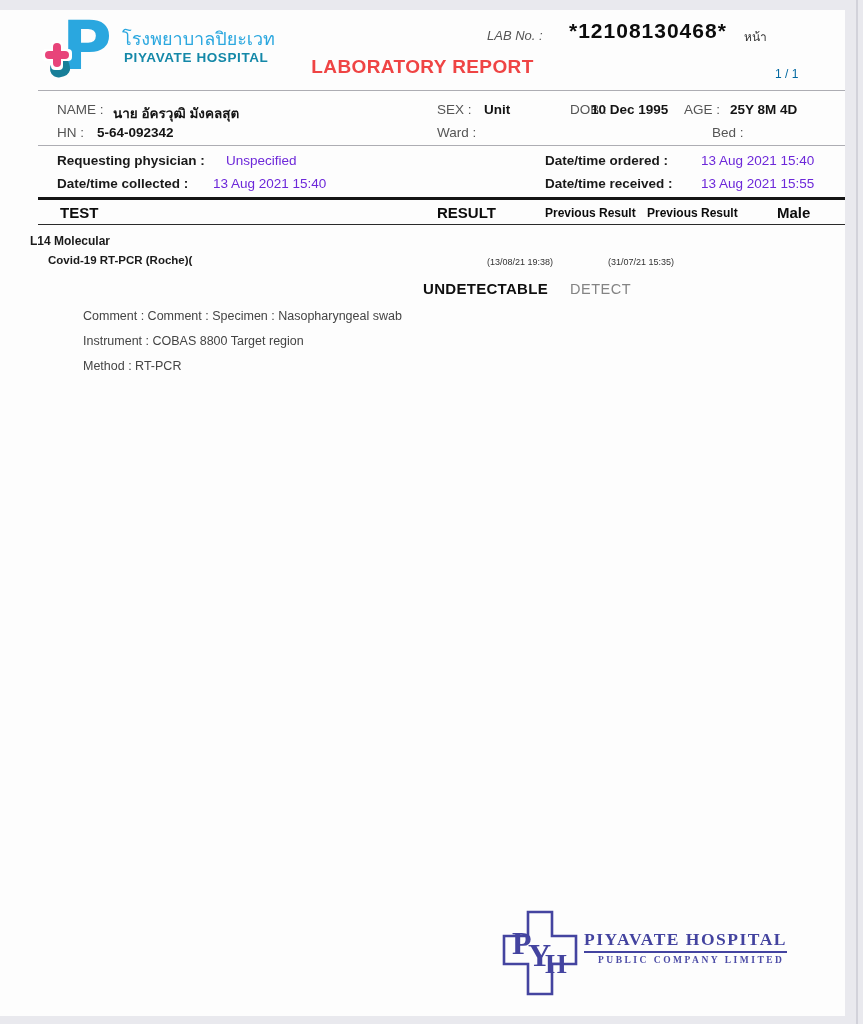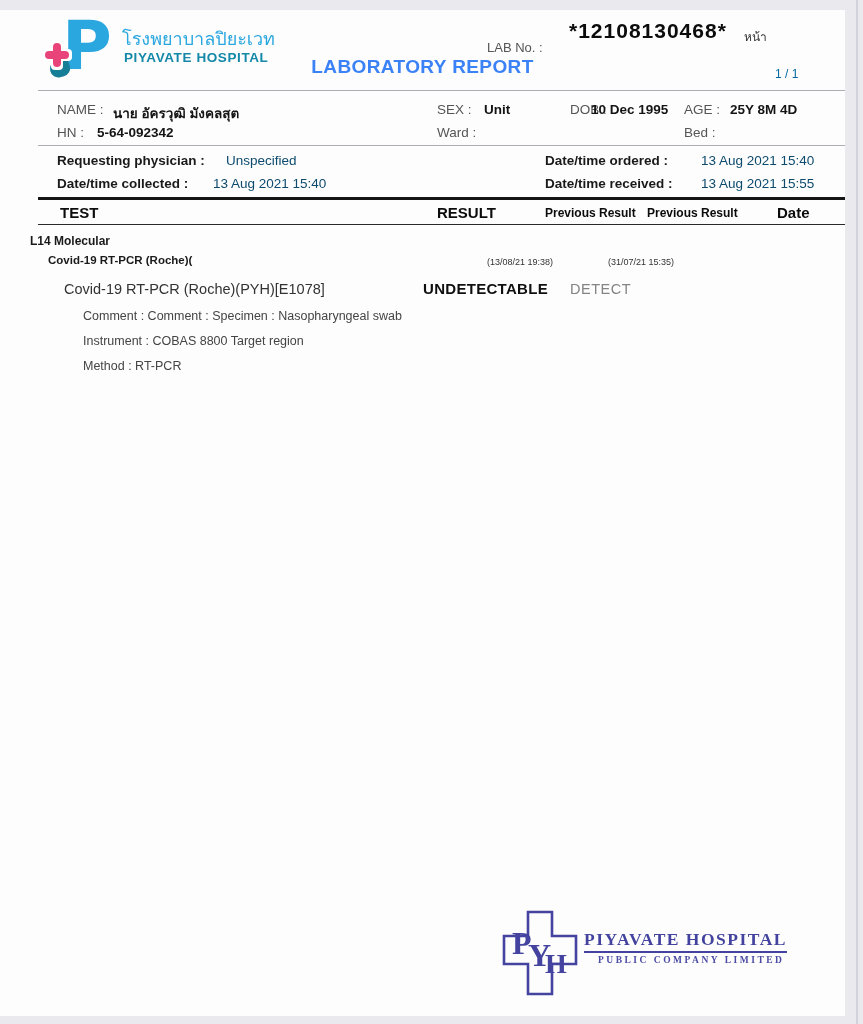--- a/index.html
+++ b/index.html
@@ -25,44 +25,44 @@
   .cross-wrap { position:absolute; left:0px; top:18px; width:30px; height:30px; }
   .cross-bar { position:absolute; background:#fff; border-radius:4px; }
   .cross-h-w { left:0; top:9px; width:30px; height:12px; }
   .cross-v-w { left:9px; top:0; width:12px; height:30px; }
   .cross-h-p { left:3px; top:11px; width:24px; height:8px; background:#e8447a; }
   .cross-v-p { left:11px; top:3px; width:8px; height:24px; background:#e8447a; }
 
   .hosp-thai { left:122px; top:14px; font-size:18px; color:#2aa7df; }
   .hosp-eng  { left:124px; top:40px; font-size:13.5px; font-weight:bold; letter-spacing:0.6px; color:#1488a8; }
 
-  .lab-no-label { left:487px; top:30px; font-size:13px; color:#555; }
+  .lab-no-label { left:487px; top:18px; font-size:13px; color:#555;font-style:italic; }
   .lab-no-value { left:569px; top:9px; font-size:21px; font-weight:bold; letter-spacing:1px; color:#0c0c0c; }
   .page-label { left:744px; top:17px; font-size:12px; color:#333; }
   .page-num   { left:775px; top:17px; font-size:12px; color:#0369a1;margin-top:40px; }
 
-  .report-title { left:0; top:46px; width:100%; text-align:center; font-size:19px; font-weight:bold; letter-spacing:0.4px; color:#3b82f6; }
+  .report-title { left:0; top:46px; width:100%; text-align:center; font-size:19px; font-weight:bold; letter-spacing:0.4px; color:#ef4444; }
 
   .hr { position:absolute; left:38px; width:807px; height:1px; background:#adadb3; }
   .hr1 { top:80px; } .hr2 { top:135px; }
   .hr-thick { position:absolute; left:38px; width:807px; height:3px; background:#151515; top:187px; }
   .hr-thin  { position:absolute; left:38px; width:807px; height:1px; background:#2a2a2a; top:214px; }
 
   .lbl { font-size:13.5px; color:#555; }
   .val { font-size:13.5px; font-weight:bold; color:#141414; }
   .row1 { top:92px; } .row2 { top:115px; }
   .c-name-l { left:57px; } .c-name-v { left:113px; }
   .c-sex-l { left:437px; } .c-sex-v { left:484px; }
   .c-dob-l { left:570px; } .c-dob-v { left:591px; }
   .c-age-l { left:684px; } .c-age-v { left:730px; }
   .c-hn-l { left:57px; } .c-hn-v { left:97px; }
-  .c-ward-l { left:437px; } .c-bed-l { left:684px; }
+  .c-ward-l { left:437px; } .c-bed-l { left:712px; }
 
   .blbl { font-size:13.5px; font-weight:bold; color:#1a1a1a; }
-  .gval { font-size:13.5px; color:#0c4a6e; }
+  .gval { font-size:13.5px; color:#6d28d9; }
   .row3 { top:143px; } .row4 { top:166px; }
   .c-phys-l { left:57px; } .c-phys-v { left:226px; }
   .c-ord-l { left:545px; } .c-ord-v { left:701px; }
   .c-col-l { left:57px; } .c-col-v { left:213px; }
   .c-rec-l { left:545px; } .c-rec-v { left:701px; }
 
   .th { top:194px; font-size:15px; font-weight:bold; color:#0c0c0c; }
   .th-small { top:196px; font-size:12px; font-weight:bold; color:#0c0c0c; }
   .th-test { left:60px; } .th-result { left:437px; }
   .th-prev1 { left:545px; } .th-prev2 { left:647px; } .th-unit { left:777px; }
@@ -139,30 +139,29 @@
   <div class="abs gval row4 c-col-v">13 Aug 2021 15:40</div>
   <div class="abs blbl row4 c-rec-l">Date/time received :</div>
   <div class="abs gval row4 c-rec-v">13 Aug 2021 15:55</div>
 
   <div class="hr-thick"></div>
 
   <div class="abs th th-test">TEST</div>
   <div class="abs th th-result">RESULT</div>
   <div class="abs th-small th-prev1">Previous Result</div>
   <div class="abs th-small th-prev2">Previous Result</div>
-  <div class="abs th th-unit">Date</div>
+  <div class="abs th th-unit">Male</div>
 
   <div class="hr-thin"></div>
 
   <div class="abs group-name">L14 Molecular</div>
   <div class="abs subgroup-name">Covid-19 RT-PCR (Roche)(</div>
   <div class="abs prev-date prev-date-1">(13/08/21 19:38)</div>
   <div class="abs prev-date prev-date-2">(31/07/21 15:35)</div>
 
-  <div class="abs test-name">Covid-19 RT-PCR (Roche)(PYH)[E1078]</div>
   <div class="abs result-value">UNDETECTABLE</div>
   <div class="abs prev-result-1">DETECT</div>
 
   <div class="abs comment cm1">Comment : Comment : Specimen : Nasopharyngeal swab</div>
   <div class="abs comment cm2">Instrument : COBAS 8800 Target region</div>
   <div class="abs comment cm3">Method : RT-PCR</div>
 
   <div class="abs stamp">
     <svg class="stamp-cross" width="78" height="88" viewBox="0 0 78 88">
       <path d="M27 3 H51 V27 H75 V55 H51 V85 H27 V55 H3 V27 H27 Z" fill="none" stroke="#4444a0" stroke-width="2.6"></path>

